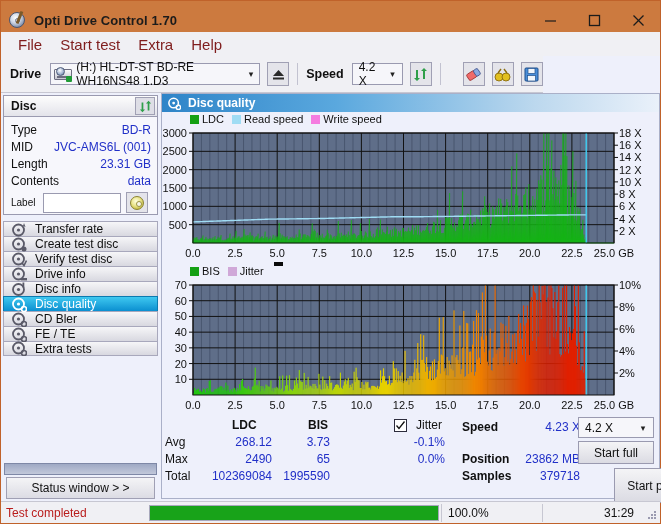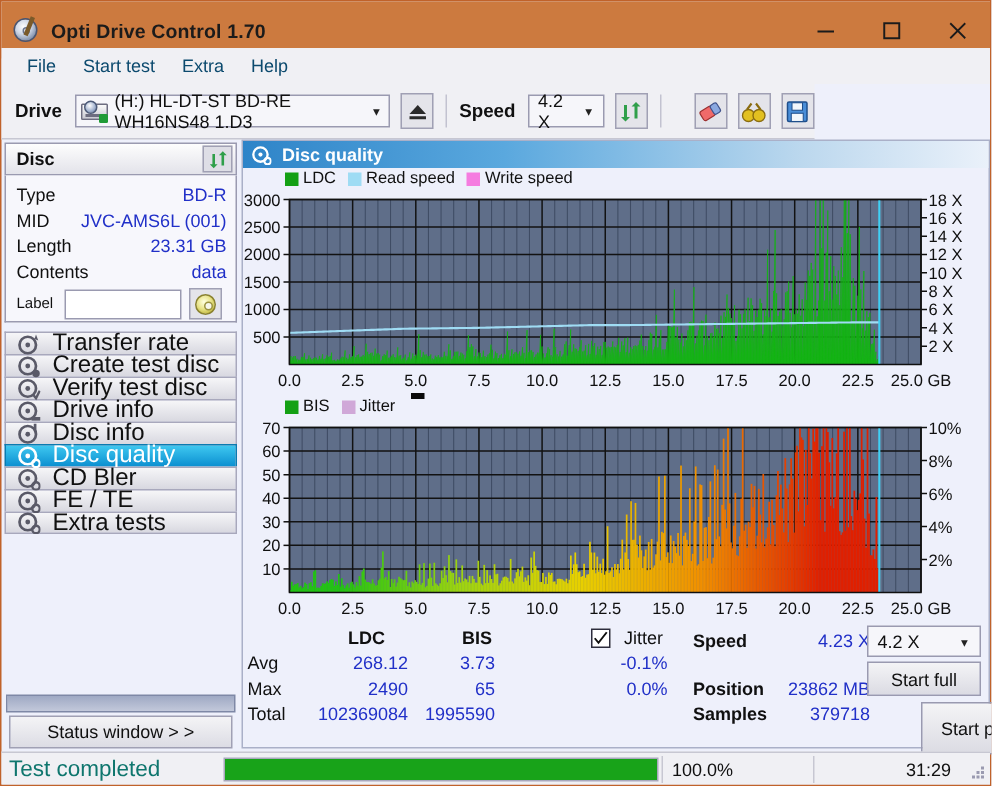--- a/index.html
+++ b/index.html
@@ -48,21 +48,21 @@
     width: 44px; height: 31px; display: flex; align-items: center; justify-content: center;
     color: #1b1b1b; font-size: 13px; line-height: 1;
   }
   .win-btn svg { display: block; }
   
   .menubar {
     position: absolute; left: 0; top: 31px; width: 659px; height: 24px;
     background: #f0f0f4; display: flex; align-items: center; padding-left: 8px;
   }
   .menu-item {
-    font-size: 12px; color: #0c4a6e; padding: 2px 9px; white-space: nowrap;
+    font-size: 15px; color: #7f1d1d; padding: 2px 9px; white-space: nowrap;
   }
   
   .toolbar {
     position: absolute; left: 0; top: 55px; width: 542px; height: 37px;
     background: #f0f0f4; display: flex; align-items: center;
     border-bottom: 1px solid #c7c7d2;
   }
   .tb-label { font-size: 12.5px; font-weight: bold; color: #101010; }
   .combo {
     height: 22px; background: #f6f6fa; border: 1px solid #9a9ab0;
@@ -136,21 +136,21 @@
   }
   .cd-glyph::after {
     content: ''; position: absolute; left: 4.5px; top: 4.5px;
     width: 4px; height: 4px; border-radius: 50%; background: #f6f6ea; border: 1px solid #9a9240;
   }
   .navlist { margin-top: 6px; }
   .nav-item {
     height: 15px; display: flex; align-items: center;
     background: linear-gradient(#f6f6f8, #d8d8e0);
     border: 1px solid #a8a8bc; border-bottom: none;
-    padding-left: 8px; font-size: 16px; color: #101010;
+    padding-left: 8px; font-size: 12px; color: #101010;
   }
   .nav-item:last-child { border-bottom: 1px solid #a8a8bc; }
   .nav-item.active {
     background: linear-gradient(#3fc8f0, #0b8fd0);
     color: #ffffff; border-color: #0b7ab0;
   }
   .nav-ico { width: 15px; height: 15px; margin-right: 8px; flex: 0 0 auto; }
   .status-btn {
     position: absolute; left: 3px; bottom: 0px; width: 149px; height: 22px;
     background: linear-gradient(#f4f4f6, #dcdce4); border: 1px solid #a0a0b4;
@@ -197,21 +197,21 @@
     position: absolute; background: linear-gradient(#f4f4f6, #dbdbe3);
     border: 1px solid #9a9ab0; font-size: 12px; color: #101010;
     display: flex; align-items: center; justify-content: center;
   }
   
   .statusbar {
     position: absolute; left: 0; bottom: 0; width: 659px; height: 22px;
     background: #f0f0f4; border-top: 1px solid #c7c7d2;
     display: flex; align-items: center;
   }
-  .sb-text { font-size: 15px; color: #0f766e; padding-left: 5px; }
+  .sb-text { font-size: 12px; color: #b91c1c; padding-left: 5px; }
   .sb-prog {
     position: absolute; left: 148px; top: 3px; width: 290px; height: 16px;
     background: #fafafa; border: 1px solid #a8a8bc;
   }
   .sb-prog-fill { height: 100%; background: #18a319; }
   .sb-cell {
     position: absolute; top: 2px; height: 18px; display: flex;
     align-items: center; font-size: 12px; color: #101010;
     border-left: 1px solid #c7c7d2;
   }

